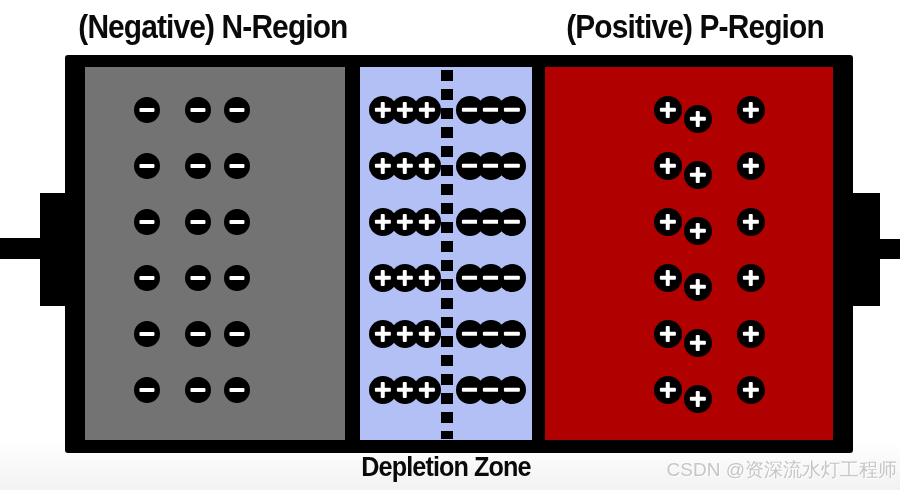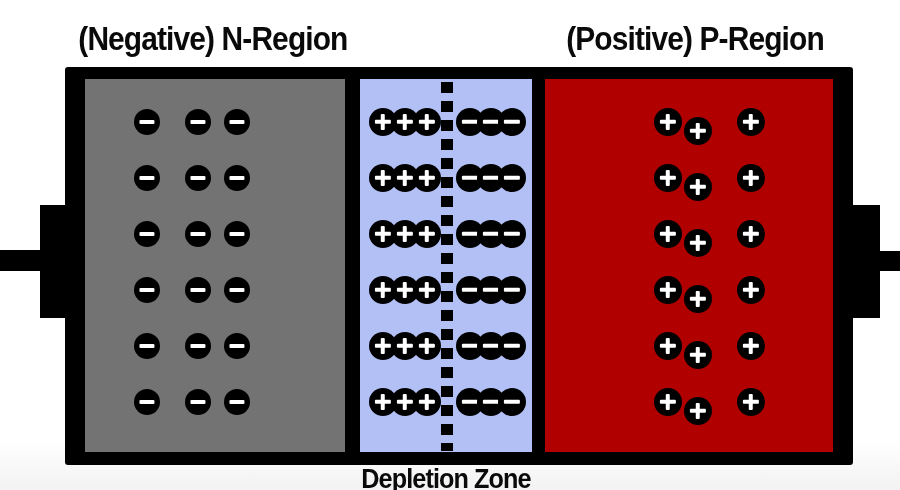--- a/index.html
+++ b/index.html
@@ -1,21 +1,21 @@
 <!DOCTYPE html>
 <html style="--n-fill: #737373; --d-fill: #b3c0f6; --p-fill: #b00000; --outline: #000000; --sym-color: #ffffff; --title-color: #0a0a0a; --wm-color: #c6c6c6;"><head>
 <meta charset="utf-8">
 <style>
   html,body{margin:0;padding:0;}
   body{
     width:900px;height:490px;position:relative;overflow:hidden;
     background:linear-gradient(180deg,#ffffff 0%,#ffffff 90%,#f2f2f2 100%);
     font-family:"Liberation Sans","DejaVu Sans",sans-serif;
   }
-  .stage{position:absolute;inset:0;margin-top:12px;}
+  .stage{position:absolute;inset:0;}
 
   
   .title{
     position:absolute;top:7px;font-weight:700;font-size:34px;line-height:38px;
     letter-spacing:-1px;color:var(--title-color,#0a0a0a);text-align:center;
     transform:scaleX(.88);white-space:nowrap;
   }
   .title-n{left:60px;width:305px;}
   .title-p{left:540px;width:310px;}
 
@@ -337,14 +337,15 @@
         <span class="bar-h"></span>
         <span class="bar-v"></span>
       </div>
       <div class="particle" style="left: 737px; top: 376px; height: 28px; width: 28px;">
         <span class="bar-h"></span>
         <span class="bar-v"></span>
       </div>
     </div>
 
   <div class="caption">Depletion Zone</div>
+  <div class="watermark">CSDN @资深流水灯工程师</div>
 
 </div>
 
 </body></html>

